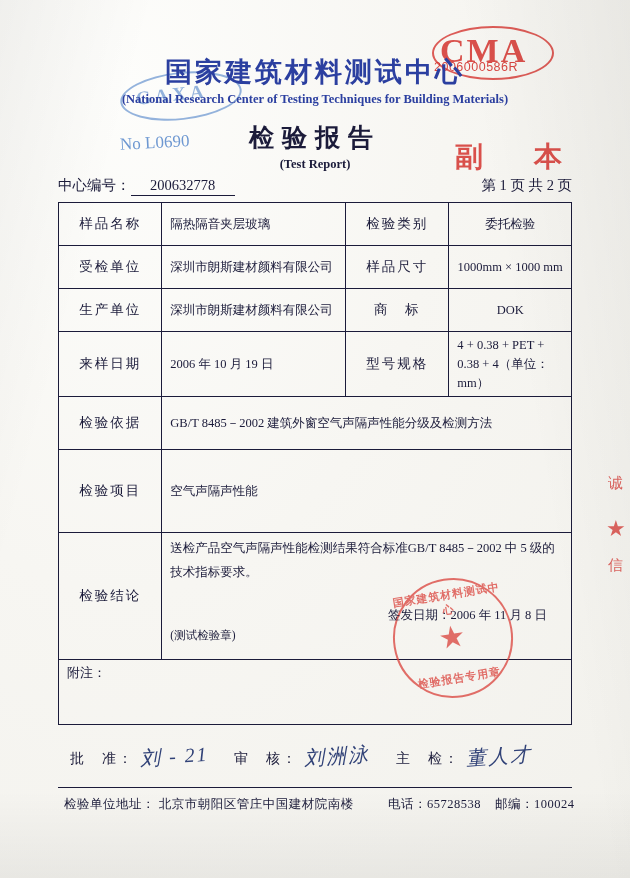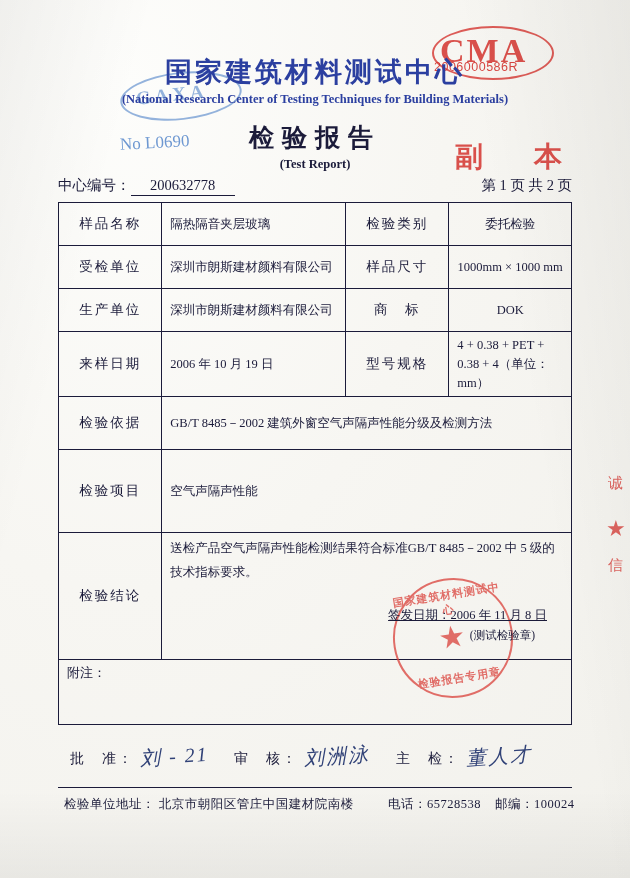--- a/index.html
+++ b/index.html
@@ -281,24 +281,22 @@
     line-height: 1.9;
     font-size: 12.5px;
   }
   .sign-line {
     margin-top: 22px;
     text-align: right;
     padding-right: 16px;
     font-size: 12.5px;
     position: relative;
     z-index: 3;
-    text-decoration: underline;
   }
   .sign-seal-note {
-    text-align: right;
     padding-right: 28px;
     font-size: 11.5px;
     margin-top: 4px;
     position: relative;
     z-index: 3;
   }
 
   
   .approval {
     position: absolute;

